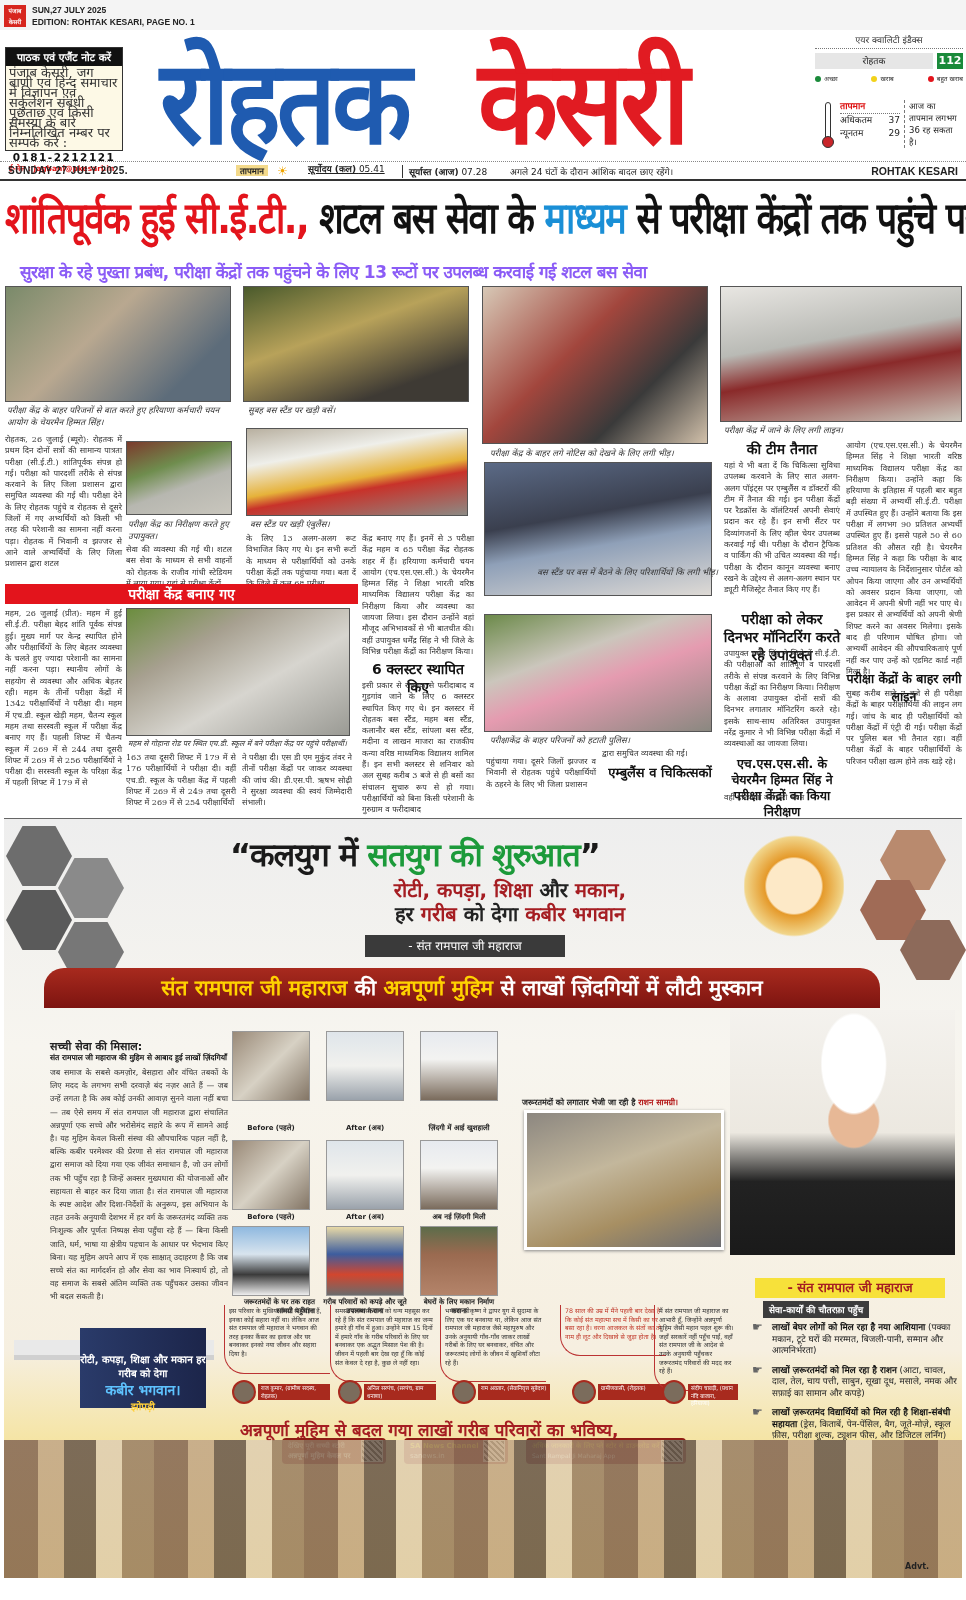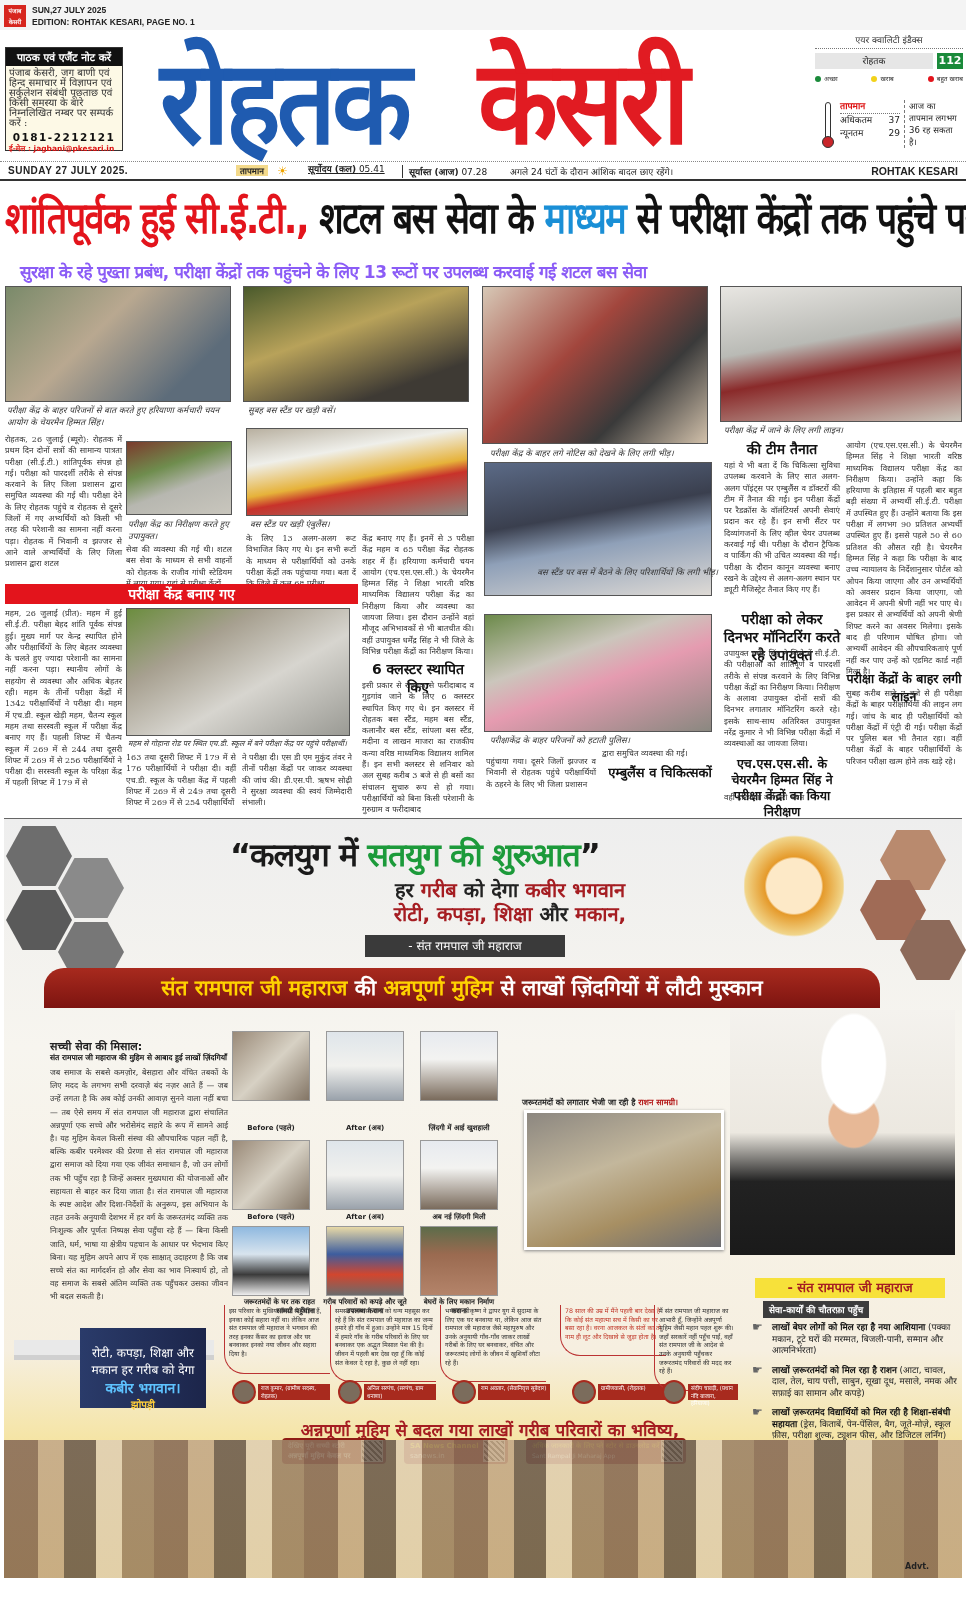--- a/index.html
+++ b/index.html
@@ -5,21 +5,21 @@
   * { box-sizing: border-box; margin: 0; padding: 0; }
   body { width: 966px; height: 1600px; background: #fff; font-family: "DejaVu Sans", sans-serif; color: #222; position: relative; overflow: hidden; }
   .abs { position: absolute; }
   
   .edbar { left: 0; top: 0; width: 966px; height: 30px; background: #f4f4f4; }
   .edlogo { left: 4px; top: 5px; width: 22px; height: 22px; background: #d7261e; color: #fff; font-size: 6px; font-weight: bold; line-height: 11px; text-align: center; }
   .edtext { left: 32px; top: 4px; font-size: 8.5px; font-weight: bold; color: #222; line-height: 12px; font-family: "Liberation Sans", sans-serif; }
   
   .notice { left: 5px; top: 47px; width: 118px; height: 104px; border: 1px solid #333; background: #fdf9e6; }
   .notice-h { background: #111; color: #fff; font-size: 10.5px; font-weight: bold; text-align: center; padding: 2px 0; }
-  .notice-b { font-size: 10px; line-height: 10px; padding: 2px 3px; color: #333; font-family: "DejaVu Serif", serif; }
+  .notice-b { font-size: 13px; line-height: 10px; padding: 2px 3px; color: #333; font-family: "DejaVu Serif", serif; }
   .notice-phone { font-size: 10.5px; font-weight: bold; letter-spacing: 1.5px; text-align: center; margin-top: 1px; color: #111; }
   .notice-mail { font-size: 7.5px; color: #d11; font-weight: bold; padding-left: 3px; }
   
   .mast-blue { left: 160px; top: 30px; font-size: 104px; font-weight: 900; color: #1f5bb0; letter-spacing: -4px; line-height: 130px; font-family: "DejaVu Sans", sans-serif; transform: scaleY(1.12); transform-origin: top left; }
   .mast-red { left: 478px; top: 30px; font-size: 104px; font-weight: 900; color: #e11b22; letter-spacing: -4px; line-height: 130px; transform: scaleY(1.12); transform-origin: top left; }
   
   .aqi { left: 815px; top: 33px; width: 148px; }
   .aqi-title { font-size: 9px; text-align: center; border-bottom: 1px dotted #777; padding-bottom: 2px; color: #333; }
   .aqi-row { display: flex; margin-top: 4px; height: 16px; }
   .aqi-city { flex: 1; background: #e6e6e6; font-size: 9px; text-align: center; line-height: 16px; }
@@ -76,21 +76,21 @@
   .saint-name { left: 755px; top: 1278px; width: 190px; height: 20px; background: #f7e13a; color: #a51d22; font-weight: 900; font-size: 13px; text-align: center; line-height: 20px; }
   .seva-h { left: 763px; top: 1301px; background: #3c3c3c; color: #fff; font-size: 9px; font-weight: bold; padding: 2px 6px; }
   .seva-list { left: 752px; top: 1322px; width: 210px; }
   .seva-item { display: flex; margin-bottom: 8px; font-size: 8.8px; line-height: 11.5px; color: #222; }
   .seva-item .hand { width: 20px; color: #666; font-size: 12px; flex: none; }
   .seva-item b { color: #111; }
   .quote { position: absolute; width: 106px; font-size: 6.3px; line-height: 8.6px; color: #333; border-left: 1px solid #b33; border-bottom: 1px solid #b33; border-radius: 0 0 0 20px; padding: 2px 3px 14px 4px; }
   .quote .hl { color: #c0392b; }
   .qname { position: absolute; width: 72px; height: 16px; background: #a82a1e; color: #fff; font-size: 5.5px; line-height: 7.5px; padding: 1px 3px; }
   .qav { position: absolute; width: 24px; height: 24px; border-radius: 50%; background: #7b6c5c; border: 2px solid #a82a1e; }
-  .future { left: 240px; top: 1418px; width: 500px; text-align: center; font-size: 17px; font-weight: 900; color: #a51d22; white-space: nowrap; }
+  .future { left: 240px; top: 1418px; width: 500px; text-align: left; font-size: 17px; font-weight: 900; color: #a51d22; white-space: nowrap; }
   .qrbox { position: absolute; height: 26px; background: #8e1c14; border-radius: 4px; color: #fff; font-size: 7px; line-height: 10px; padding: 3px 6px; }
   .qr { position: absolute; right: 3px; top: 2px; width: 22px; height: 22px; background: repeating-linear-gradient(45deg,#fff 0 2px,#000 2px 4px); border: 1px solid #fff; }
   .truck { left: 14px; top: 1340px; width: 200px; height: 100px; background: linear-gradient(#e9e9e9 0 15%, #d0d0d0 15% 20%, transparent 20%); }
   .truck-panel { left: 80px; top: 1328px; width: 126px; height: 80px; background: linear-gradient(90deg,#2a3b6a,#1c254a); color: #fff; font-size: 8px; text-align: center; }
   .collage { left: 4px; top: 1440px; width: 958px; height: 138px; background: repeating-linear-gradient(90deg, #8a6d58 0 34px, #c4a988 34px 60px, #6f5e4f 60px 92px, #e0cfb2 92px 118px, #9e8468 118px 150px); opacity: 0.9; }
   .advt { left: 905px; top: 1562px; font-size: 8px; font-weight: bold; color: #222; }
 </style>
 </head>
 <body>
 
@@ -214,22 +214,22 @@
 <div class="abs hex" style="left:58px;top:858px;background:#8a8a8a;"></div>
 <div class="abs hex" style="left:6px;top:890px;background:#5a5a5a;"></div>
 <div class="abs hex" style="left:58px;top:922px;background:#777;"></div>
 <div class="abs hex" style="left:880px;top:830px;background:#b98a6e;"></div>
 <div class="abs hex" style="left:860px;top:880px;background:#a06b56;"></div>
 <div class="abs hex" style="left:900px;top:920px;background:#8d6a5a;"></div>
 <div class="abs kabir"></div>
 
 <div class="abs ad-q"><span>“कलयुग में </span><span class="g">सतयुग की शुरुआत</span><span>”</span></div>
 <div class="abs ad-l2">
+  <div><span class="r">रोटी, कपड़ा, शिक्षा</span><span> और </span><span class="r">मकान,</span></div>
   <div><span>हर </span><span class="r">गरीब</span><span> को देगा </span><span class="r">कबीर भगवान</span></div>
-  <div><span class="r">रोटी, कपड़ा, शिक्षा</span><span> और </span><span class="r">मकान,</span></div>
 </div>
 <div class="abs ad-sig">- संत रामपाल जी महाराज</div>
 <div class="abs ad-banner"><span class="y">संत रामपाल जी महाराज</span><span> की </span><span class="y">अन्नपूर्णा मुहिम</span><span> से लाखों ज़िंदगियों में लौटी मुस्कान</span></div>
 
 <div class="abs ad-left-h">सच्ची सेवा की मिसाल:</div>
 <div class="abs ad-left-sub">संत रामपाल जी महाराज की मुहिम से आबाद हुई लाखों ज़िंदगियाँ</div>
 <div class="abs ad-left-b">जब समाज के सबसे कमज़ोर, बेसहारा और वंचित तबकों के लिए मदद के लगभग सभी दरवाज़े बंद नज़र आते हैं — जब उन्हें लगता है कि अब कोई उनकी आवाज़ सुनने वाला नहीं बचा — तब ऐसे समय में संत रामपाल जी महाराज द्वारा संचालित अन्नपूर्णा एक सच्चे और भरोसेमंद सहारे के रूप में सामने आई है। यह मुहिम केवल किसी संस्था की औपचारिक पहल नहीं है, बल्कि कबीर परमेश्वर की प्रेरणा से संत रामपाल जी महाराज द्वारा समाज को दिया गया एक जीवंत समाधान है, जो उन लोगों तक भी पहुँच रहा है जिन्हें अक्सर मुख्यधारा की योजनाओं और सहायता से बाहर कर दिया जाता है। संत रामपाल जी महाराज के स्पष्ट आदेश और दिशा-निर्देशों के अनुरूप, इस अभियान के तहत उनके अनुयायी देशभर में हर वर्ग के जरूरतमंद व्यक्ति तक निःशुल्क और पूर्णतः निष्पक्ष सेवा पहुँचा रहे हैं — बिना किसी जाति, धर्म, भाषा या क्षेत्रीय पहचान के आधार पर भेदभाव किए बिना। यह मुहिम अपने आप में एक साक्षात् उदाहरण है कि जब सच्चे संत का मार्गदर्शन हो और सेवा का भाव निःस्वार्थ हो, तो वह समाज के सबसे अंतिम व्यक्ति तक पहुँचकर उसका जीवन भी बदल सकती है।</div>
 
 <div class="grid-photo" style="left:232px;top:1031px;"></div>
 <div class="grid-cap" style="left:227px;top:1124px;">Before (पहले)</div>
@@ -266,21 +266,21 @@
       <span><b>लाखों ज़रूरतमंदों को मिल रहा है राशन</b><span> (आटा, चावल, दाल, तेल, चाय पत्ती, साबुन, सूखा दूध, मसाले, नमक और सफ़ाई का सामान और कपड़े)</span></span>
     </div>
   <div class="seva-item">
       <span class="hand">☛</span>
       <span><b>लाखों ज़रूरतमंद विद्यार्थियों को मिल रही है शिक्षा-संबंधी सहायता</b><span> (ड्रेस, किताबें, पेन-पेंसिल, बैग, जूते-मोज़े, स्कूल फ़ीस, परीक्षा शुल्क, ट्यूशन फीस, और डिजिटल लर्निंग)</span></span>
     </div>
 </div>
 
 <div class="abs truck"></div>
 <div class="abs truck-panel">
-  <div style="font-size:12px;margin-top:16px;">रोटी, कपड़ा, शिक्षा और मकान हर गरीब को देगा</div>
+  <div style="font-size:10px;margin-top:24px;font-weight:bold;">रोटी, कपड़ा, शिक्षा और मकान हर गरीब को देगा</div>
   <div style="font-size:14px;font-weight:bold;color:#5ec3ff;">कबीर भगवान।</div>
   <div style="font-size:10px;color:#ffcf3a;font-weight:bold;">झोपड़ी</div>
 </div>
 
 <div class="quote" style="left:224px;top:1305px;"><span>इस परिवार के मुखिया कैंसर से पीड़ित हैं, इनका कोई सहारा नहीं था। लेकिन आज संत रामपाल जी महाराज ने भगवान की तरह इनका कैंसर का इलाज और घर बनवाकर इनको नया जीवन और सहारा दिया है।</span></div>
 <div class="qav" style="left:232px;top:1380px;"></div>
 <div class="qname" style="left:258px;top:1384px;">राज कुमार, (ग्रामीण सदस्य, रोहतक)</div>
 
 <div class="quote" style="left:330px;top:1305px;"><span>समस्त ग्रामवासी स्वयं को धन्य महसूस कर रहे हैं कि संत रामपाल जी महाराज का जन्म हमारे ही गाँव में हुआ। उन्होंने मात्र 15 दिनों में हमारे गाँव के गरीब परिवारों के लिए घर बनवाकर एक अद्भुत मिसाल पेश की है। जीवन में पहली बार देख रहा हूँ कि कोई संत केवल दे रहा है, कुछ ले नहीं रहा।</span></div>
 <div class="qav" style="left:338px;top:1380px;"></div>

